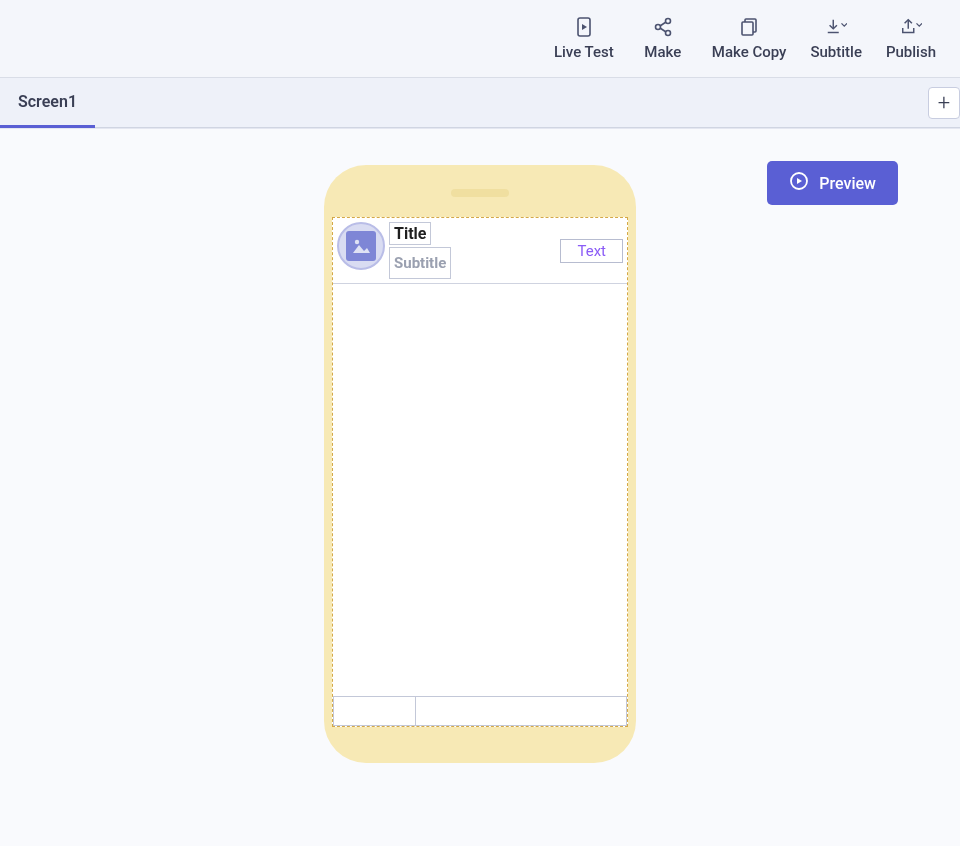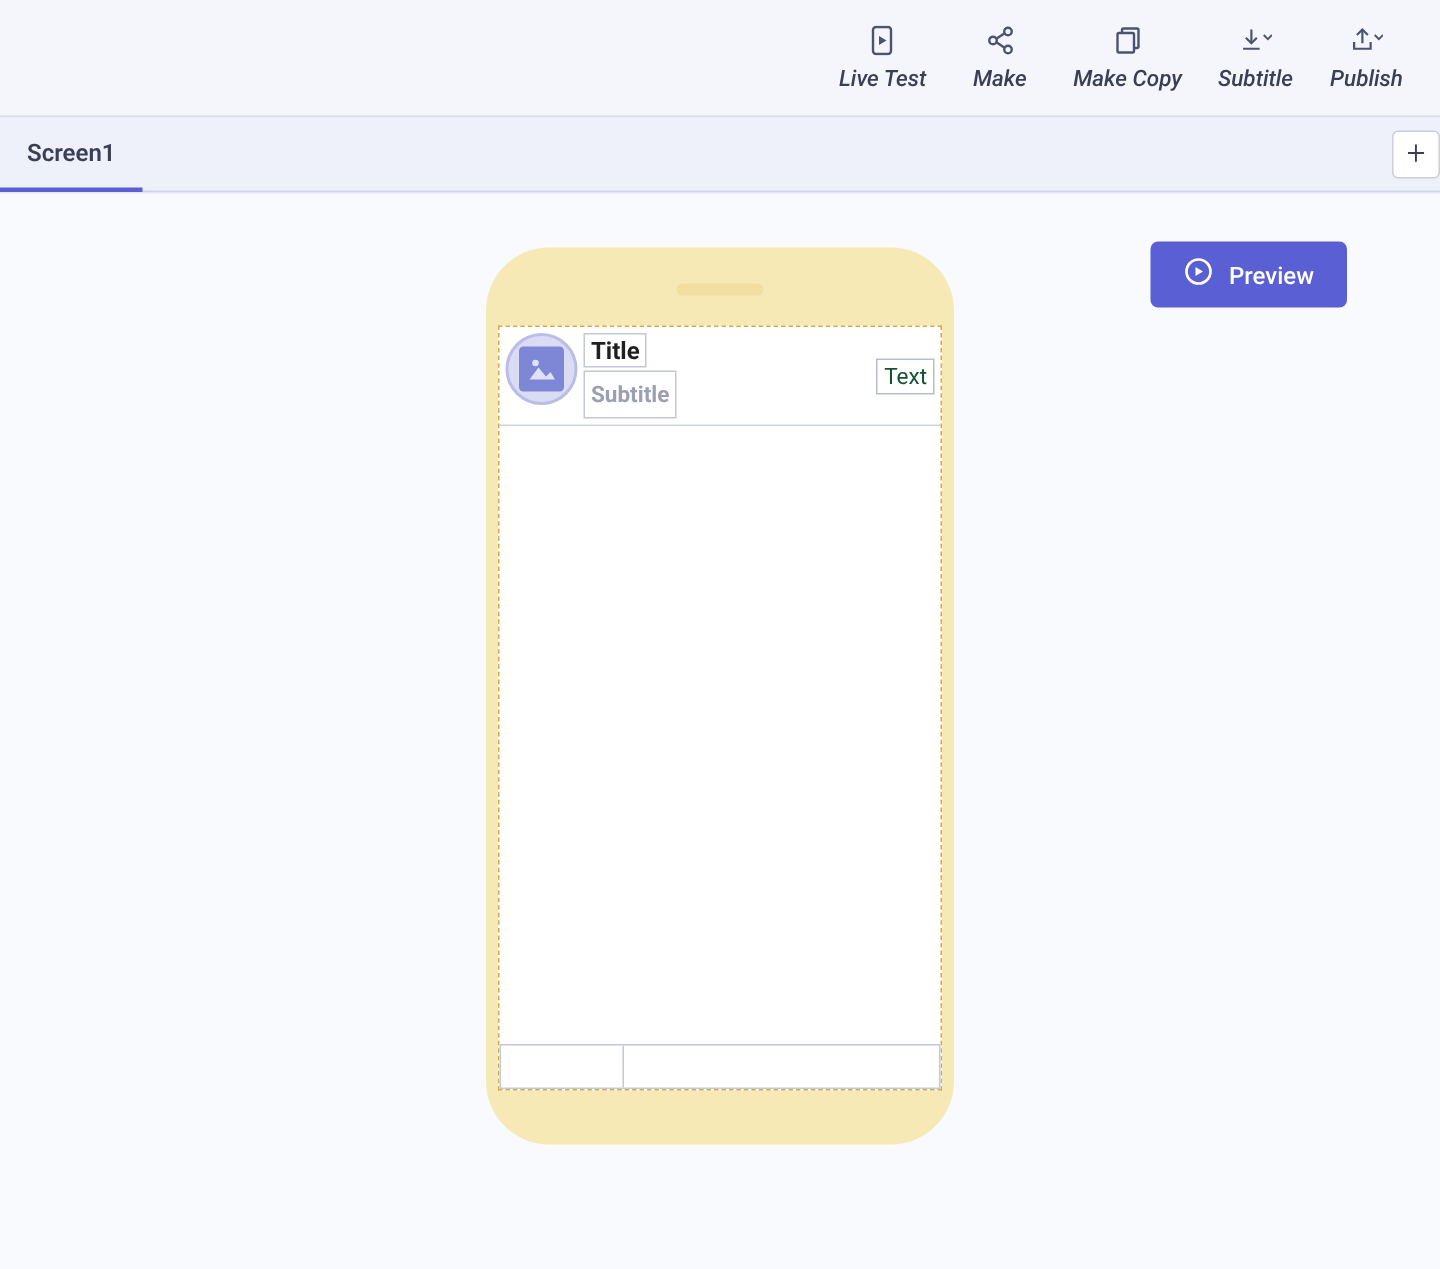--- a/index.html
+++ b/index.html
@@ -17,21 +17,20 @@
     
     .top-toolbar {
       height: 78px;
       background: #f4f6fb;
       display: flex;
       justify-content: flex-end;
       align-items: center;
       padding-right: 24px;
       gap: 24px;
       border-bottom: 1px solid #d9dde7;
-      font-style: italic;
     }
     .toolbar-item {
       display: flex;
       flex-direction: column;
       align-items: center;
       gap: 6px;
       cursor: pointer;
       color: #3a3f55;
       min-width: 50px;
     }
@@ -206,23 +205,23 @@
       align-self: flex-start;
       font-weight: bold;
     }
     .list-right {
       display: flex;
       align-items: center;
       padding-left: 4px;
     }
     .list-right-text {
       border: 1px solid #b7bcd0;
-      padding: 2px 4px;
+      padding: 2px 16px;
       font-size: 15px;
-      color: #14532d;
+      color: #8b5cf6;
     }
     .phone-spacer {
       flex: 1;
     }
     
     .rating-row {
       height: 30px;
       border: 1px solid #c3c8d8;
       display: flex;
       align-items: stretch;

